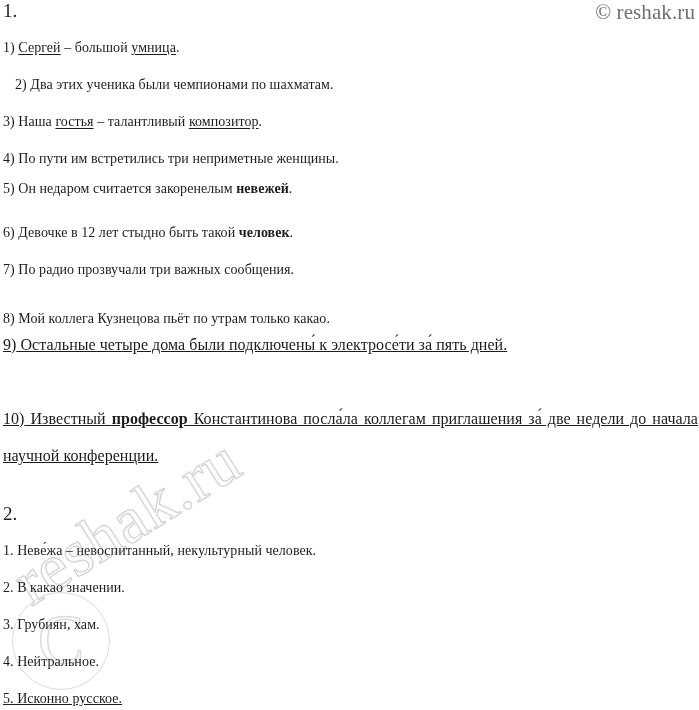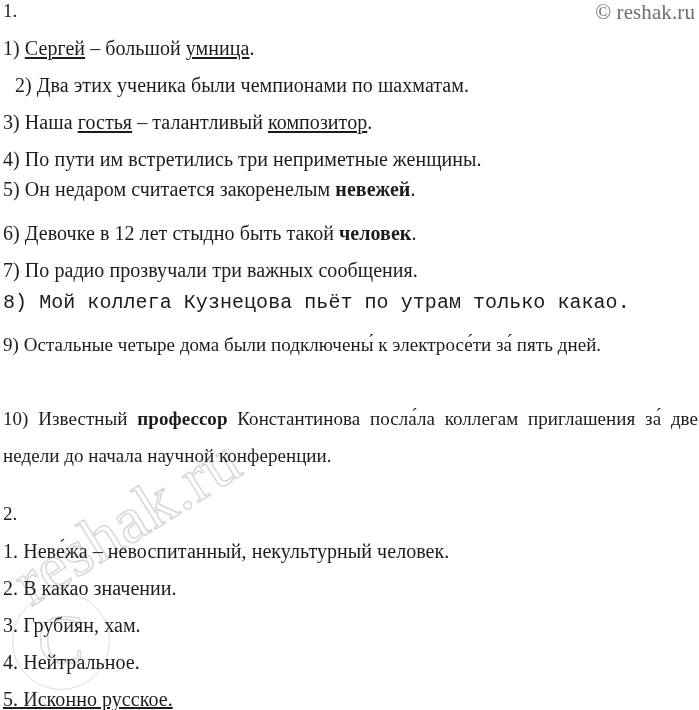--- a/index.html
+++ b/index.html
@@ -79,35 +79,36 @@
     line-height: 1;
     color: #6f6f6f;
     letter-spacing: 0.1px;
     white-space: nowrap;
     z-index: 2;
   }
 
   .line {
     position: absolute;
     left: 3px;
-    font-size: 20px;
+    font-size: 14px;
     line-height: 22px;
     white-space: nowrap;
     letter-spacing: 0.05px;
   }
 
   .para {
     position: absolute;
     left: 3px;
     right: 1px;
-    font-size: 19px;
+    font-size: 16px;
     line-height: 37px;
     text-align: justify;
     text-align-last: left;
     letter-spacing: 0.05px;
+    text-decoration: underline;
   }
   .para > span { display: inline; }
 
   u.ul { text-decoration: underline; text-underline-offset: 2px; }
   b.bd { font-weight: bold; }
 
   .section-num { font-size: 19px; }
 </style>
 </head>
 <body>
@@ -122,21 +123,21 @@
   <div class="corner-credit">© reshak.ru</div>
 
   <div class="line section-num" style="top:0px;">1.</div>
   <div class="line" style="top:37px;"><span>1)</span><span> </span><u class="ul">Сергей</u><span> – большой </span><u class="ul">умница</u><span>.</span></div>
   <div class="line" style="top:74px;margin-left:12px;"><span>2)</span><span> Два этих ученика были чемпионами по шахматам.</span></div>
   <div class="line" style="top:111px;"><span>3)</span><span> Наша </span><u class="ul">гостья</u><span> – талантливый </span><u class="ul">композитор</u><span>.</span></div>
   <div class="line" style="top:148px;"><span>4)</span><span> По пути им встретились три неприметные женщины.</span></div>
   <div class="line" style="top:178px;"><span>5)</span><span> Он недаром считается закоренелым </span><b class="bd">невежей</b><span>.</span></div>
   <div class="line" style="top:222px;"><span>6)</span><span> Девочке в 12 лет стыдно быть такой </span><b class="bd">человек</b><span>.</span></div>
   <div class="line" style="top:259px;"><span>7)</span><span> По радио прозвучали три важных сообщения.</span></div>
-  <div class="line" style="top:292px;font-family:Liberation Mono, monospace;"><span>8)</span><span> Мой коллега Кузнецова пьёт по утрам только какао.</span></div>
+  <div class="line" style="top:308px;"><span>8)</span><span> Мой коллега Кузнецова пьёт по утрам только какао.</span></div>
   <div class="para" style="top:326px;"><span>9)</span><span> Остальные четыре дома были подключены́ к электросе́ти за́ пять дней.</span></div>
   <div class="para" style="top:400px;"><span>10)</span><span> Известный </span><b class="bd">профессор</b><span> Константинова посла́ла коллегам приглашения за́ две недели до начала научной конференции.</span></div>
 
   <div class="line section-num" style="top:503px;">2.</div>
   <div class="line" style="top:540px;"><span>1.</span><span> Неве́жа – невоспитанный, некультурный человек.</span></div>
   <div class="line" style="top:577px;"><span>2.</span><span> В какао значении.</span></div>
   <div class="line" style="top:614px;"><span>3.</span><span> Грубиян, хам.</span></div>
   <div class="line" style="top:651px;"><span>4.</span><span> Нейтральное.</span></div>
   <div class="line" style="top:688px;text-decoration:underline;"><span>5.</span><span> Исконно русское.</span></div>
 

